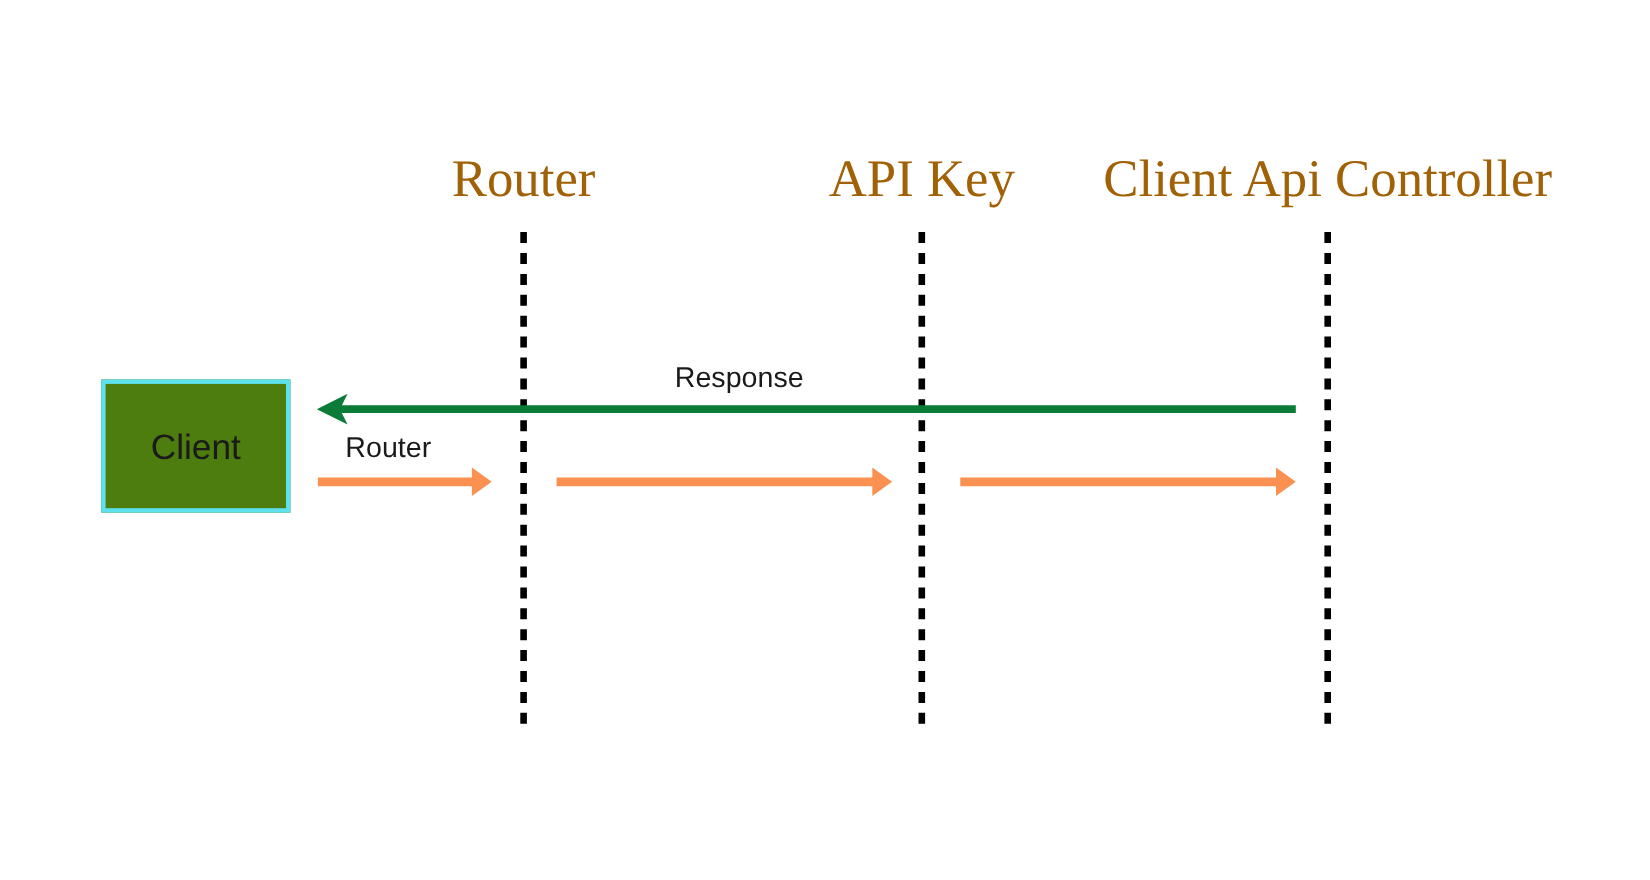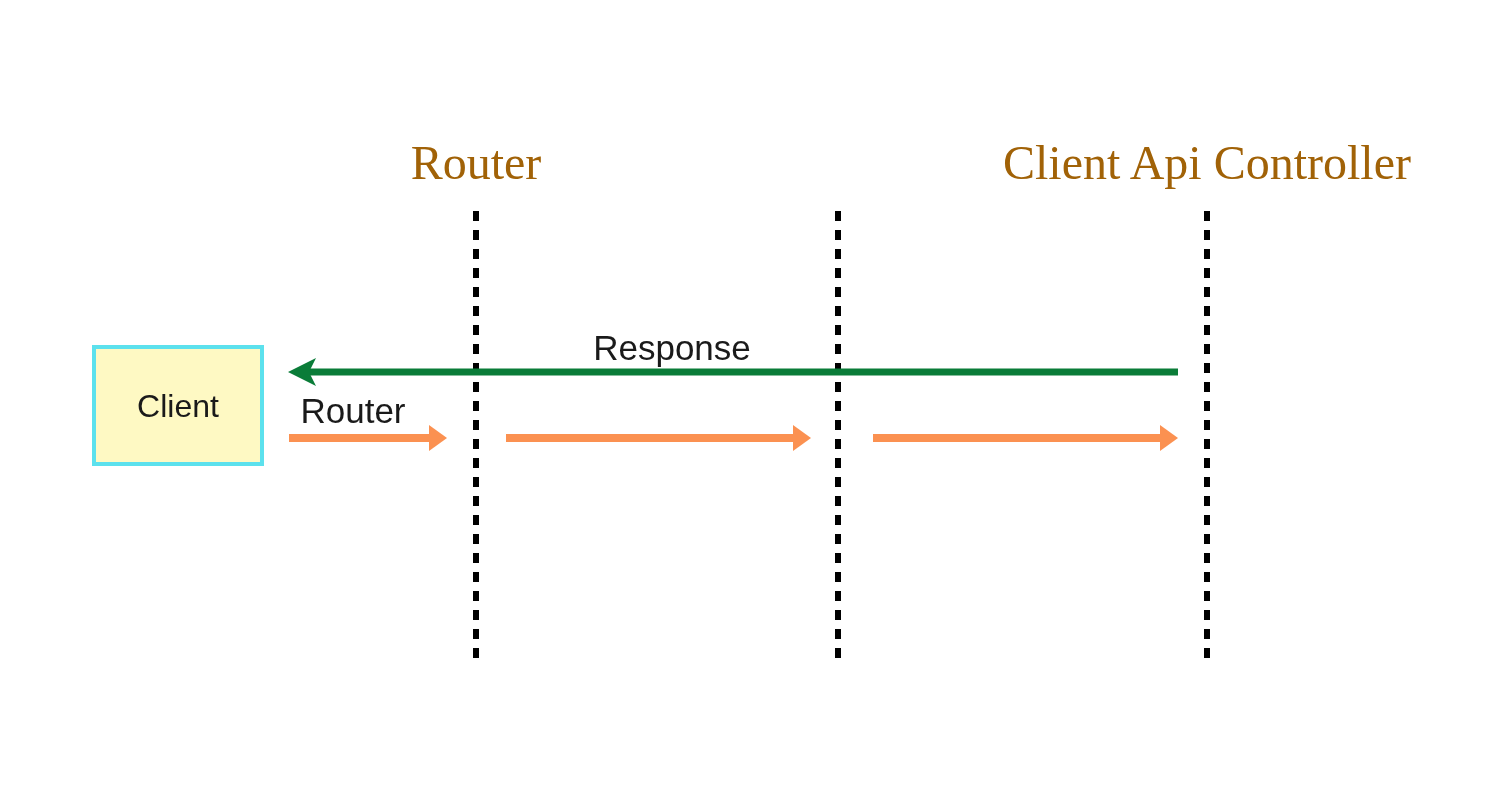--- a/index.html
+++ b/index.html
@@ -31,38 +31,38 @@
     white-space: nowrap;
     font-family: Liberation Serif, serif;
     font-size: 48px;
     line-height: 1;
     color: #a16207;
     letter-spacing: 0px;
   }
   .actor-box {
     position: absolute;
     box-sizing: border-box;
-    background: #fef9c3;
+    background: #4d7c0f;
     border: 4px solid #5ce1ed;
     display: flex;
     align-items: center;
     justify-content: center;
   }
   .actor-box-label {
     font-family: "Liberation Sans", sans-serif;
     font-size: 32px;
     color: #1a1a1a;
     line-height: 1;
   }
   .message-label {
     position: absolute;
     transform: translateX(-50%);
     white-space: nowrap;
     font-family: "Liberation Sans", sans-serif;
-    font-size: 35px;
+    font-size: 26px;
     line-height: 1;
     color: #1a1a1a;
   }
 </style>
 </head>
 <body>
 
 <div id="canvas">
 
   <svg id="diagram-svg" viewBox="0 0 1500 800">
@@ -89,20 +89,21 @@
     </g>
 
     <g>
       <line x1="873" y1="438" x2="1163" y2="438" stroke="#fb9151" stroke-width="8"></line>
       <path d="M 1178 438 L 1160 425 L 1160 451 Z" fill="#fb9151"></path>
     </g>
   </svg>
 
   <div class="participant-label" style="left:476px; top:139px;">Router</div>
 
+  <div class="participant-label" style="left:838px; top:139px;">API Key</div>
 
   <div class="participant-label" style="left:1207px; top:139px;">Client Api Controller</div>
 
   <div class="actor-box" style="left:92px; top:345px; width:172px; height:121px;">
     <span class="actor-box-label">Client</span>
   </div>
 
   <div class="message-label" style="left:672px; top:330px;">Response</div>
 
   <div class="message-label" style="left:353px; top:393px;">Router</div>

